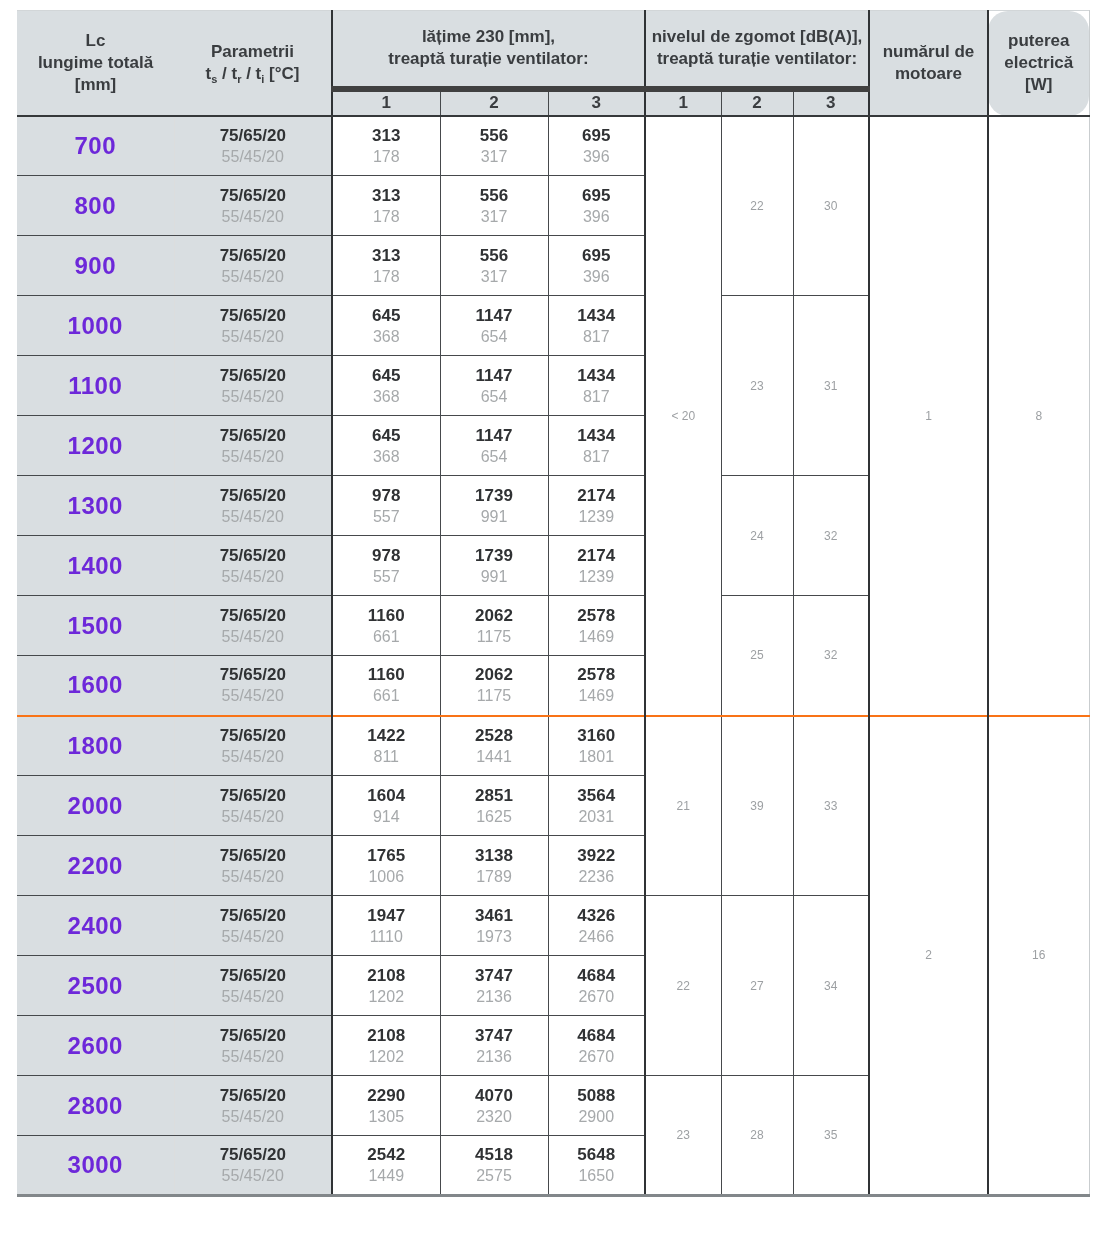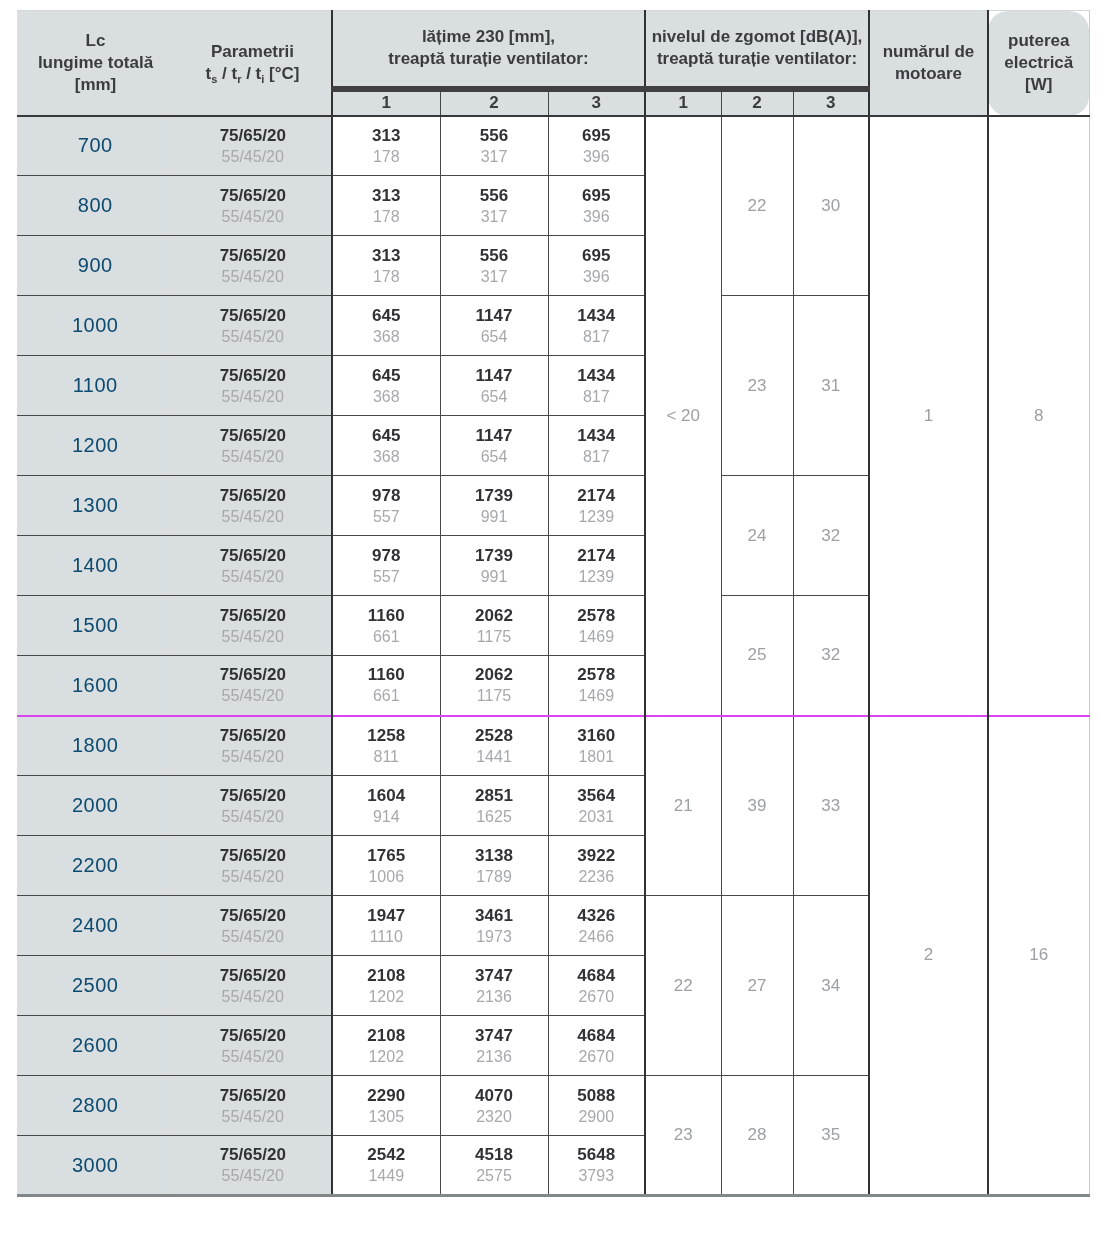--- a/index.html
+++ b/index.html
@@ -37,25 +37,25 @@
   sub{font-size:11px;line-height:0;}
   
   .bl1{border-left:1px solid #46494c;}
   .bl2{border-left:2px solid #303335;}
   .bl-faint{border-left:1px solid rgba(60,64,68,0.18);}
   .br-edge{border-right:1px solid #c9cdcf;border-radius:20px;}
   
   tbody tr{height:60px;}
   td.label-cell{background:#d9dee1;}
   td{background:#ffffff;font-size:17px;}
-  .v-len{font-weight:normal;font-size:20px;color:#0c4a6e;letter-spacing:0.5px;}
+  .v-len{font-weight:bold;font-size:24px;color:#6d28d9;letter-spacing:0.5px;}
   .v-bold{font-weight:bold;font-size:17px;color:#303234;line-height:21px;}
   .v-sub{font-weight:normal;font-size:16px;color:#a6a9ab;line-height:21px;}
-  .v-gray{font-weight:normal;font-size:17px;color:#9da0a3;}
-  .block-top{border-top:2px solid #d946ef;}
+  .v-gray{font-weight:normal;font-size:12px;color:#9da0a3;}
+  .block-top{border-top:2px solid #f97316;}
 </style>
 </head>
 <body>
 
 <div class="page">
   <table class="spec">
     <colgroup>
       <col style="width:157px">
         <col style="width:158px">
       <col style="width:108px">
@@ -351,21 +351,21 @@
         </tr>
         <tr>
           <td class="label-cell block-top">
             <div class="v-len">1800</div>
           </td>
           <td class="label-cell bl-faint block-top">
             <div class="v-bold">75/65/20</div>
             <div class="v-sub">55/45/20</div>
           </td>
           <td class="bl2 block-top">
-            <div class="v-bold">1258</div>
+            <div class="v-bold">1422</div>
             <div class="v-sub">811</div>
           </td>
           <td class="bl1 block-top">
             <div class="v-bold">2528</div>
             <div class="v-sub">1441</div>
           </td>
           <td class="bl1 block-top">
             <div class="v-bold">3160</div>
             <div class="v-sub">1801</div>
           </td>
@@ -540,18 +540,18 @@
           <td class="bl2">
             <div class="v-bold">2542</div>
             <div class="v-sub">1449</div>
           </td>
           <td class="bl1">
             <div class="v-bold">4518</div>
             <div class="v-sub">2575</div>
           </td>
           <td class="bl1">
             <div class="v-bold">5648</div>
-            <div class="v-sub">3793</div>
+            <div class="v-sub">1650</div>
           </td>
         </tr>
       </tbody>
   </table>
 </div>
 
 </body></html>

